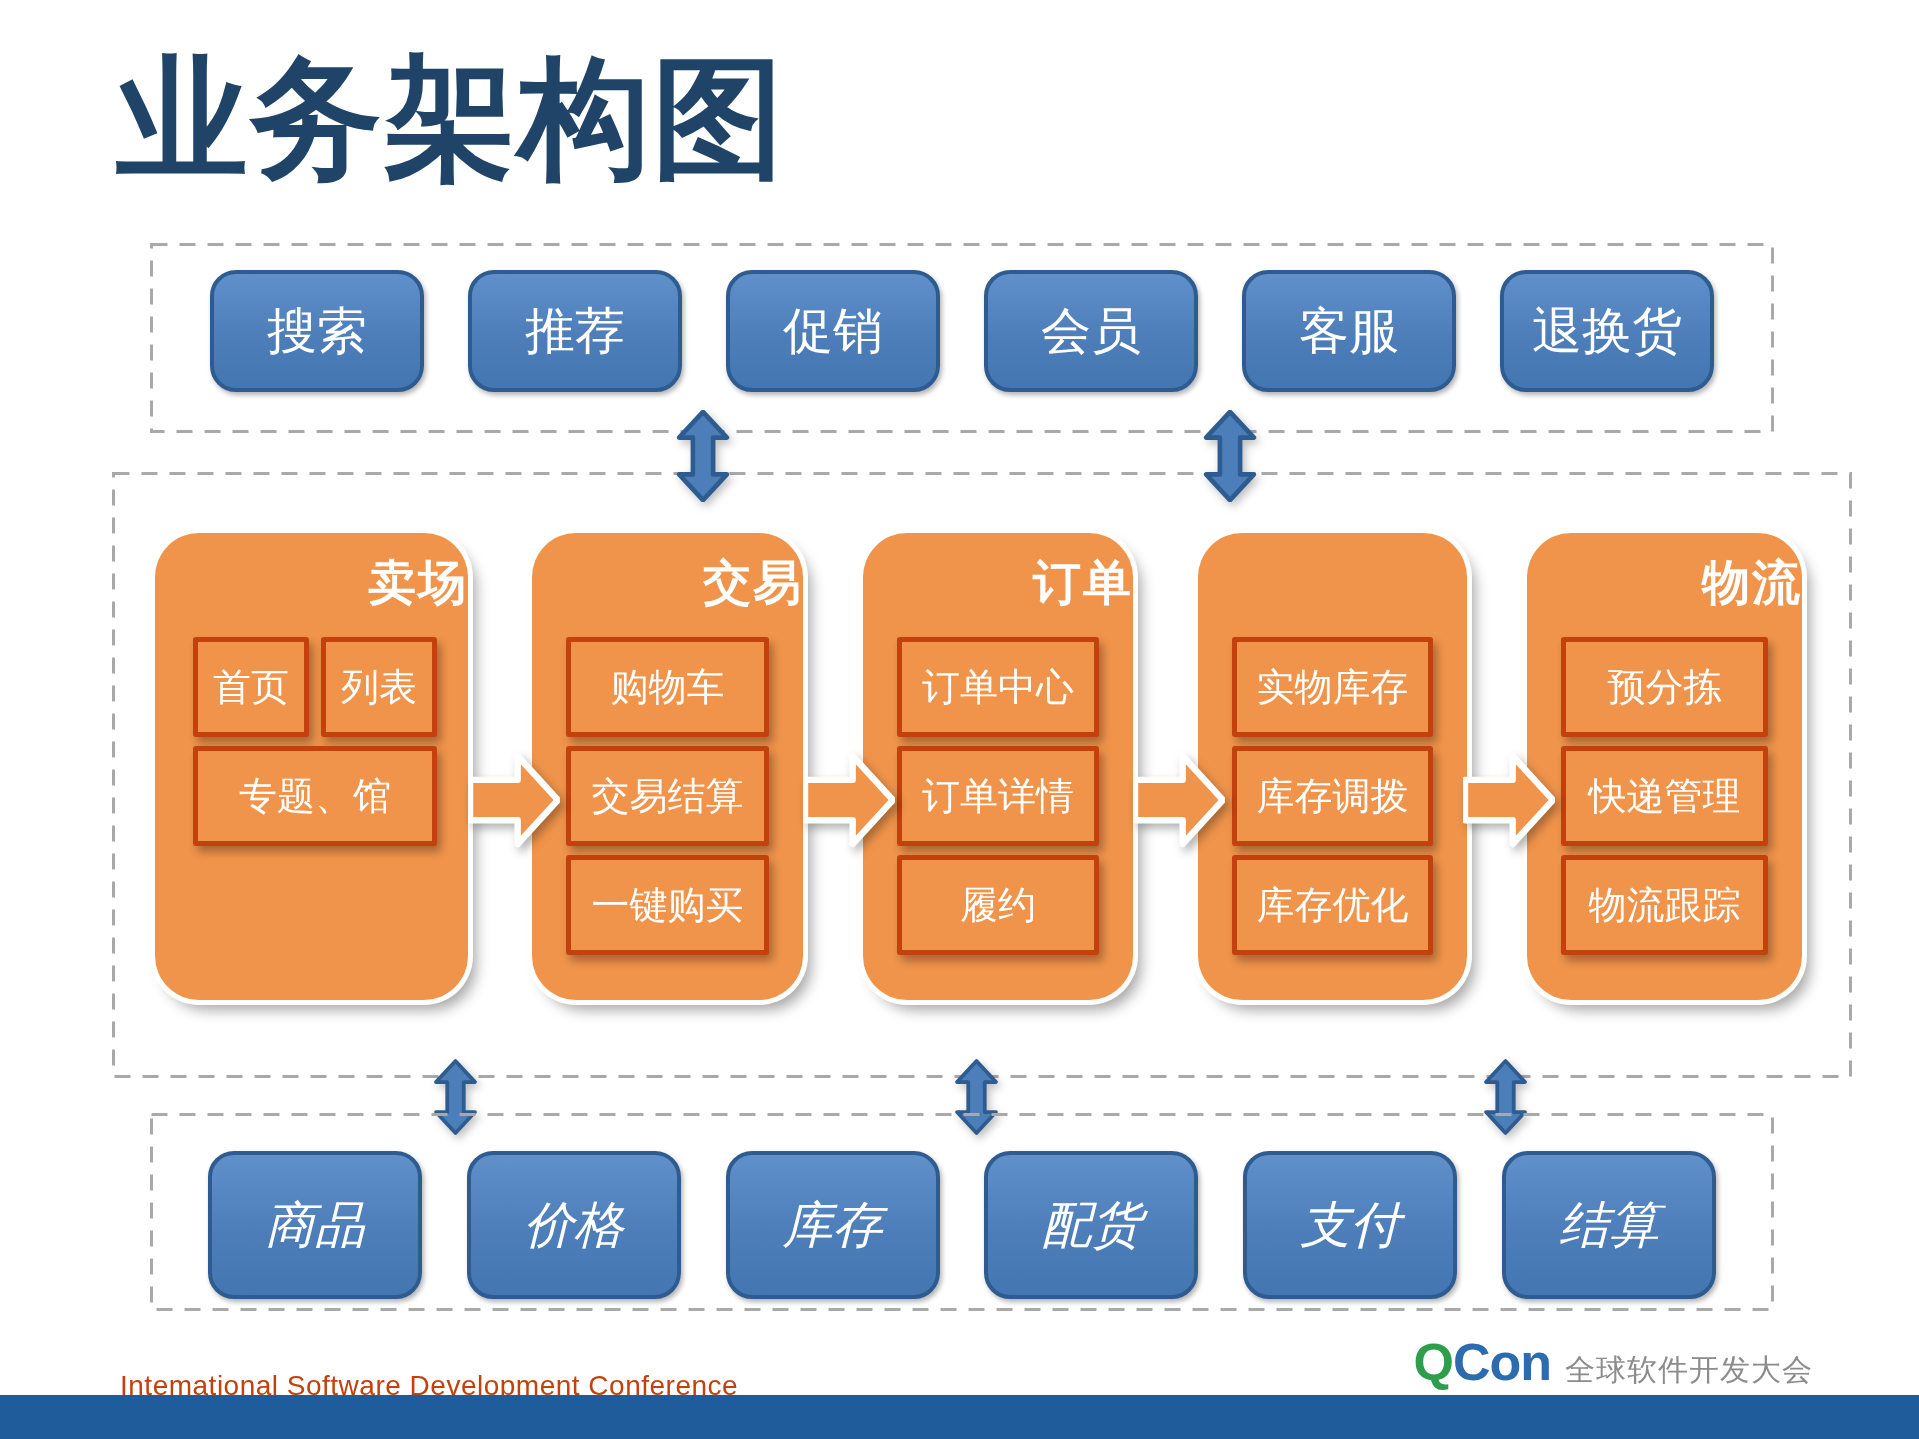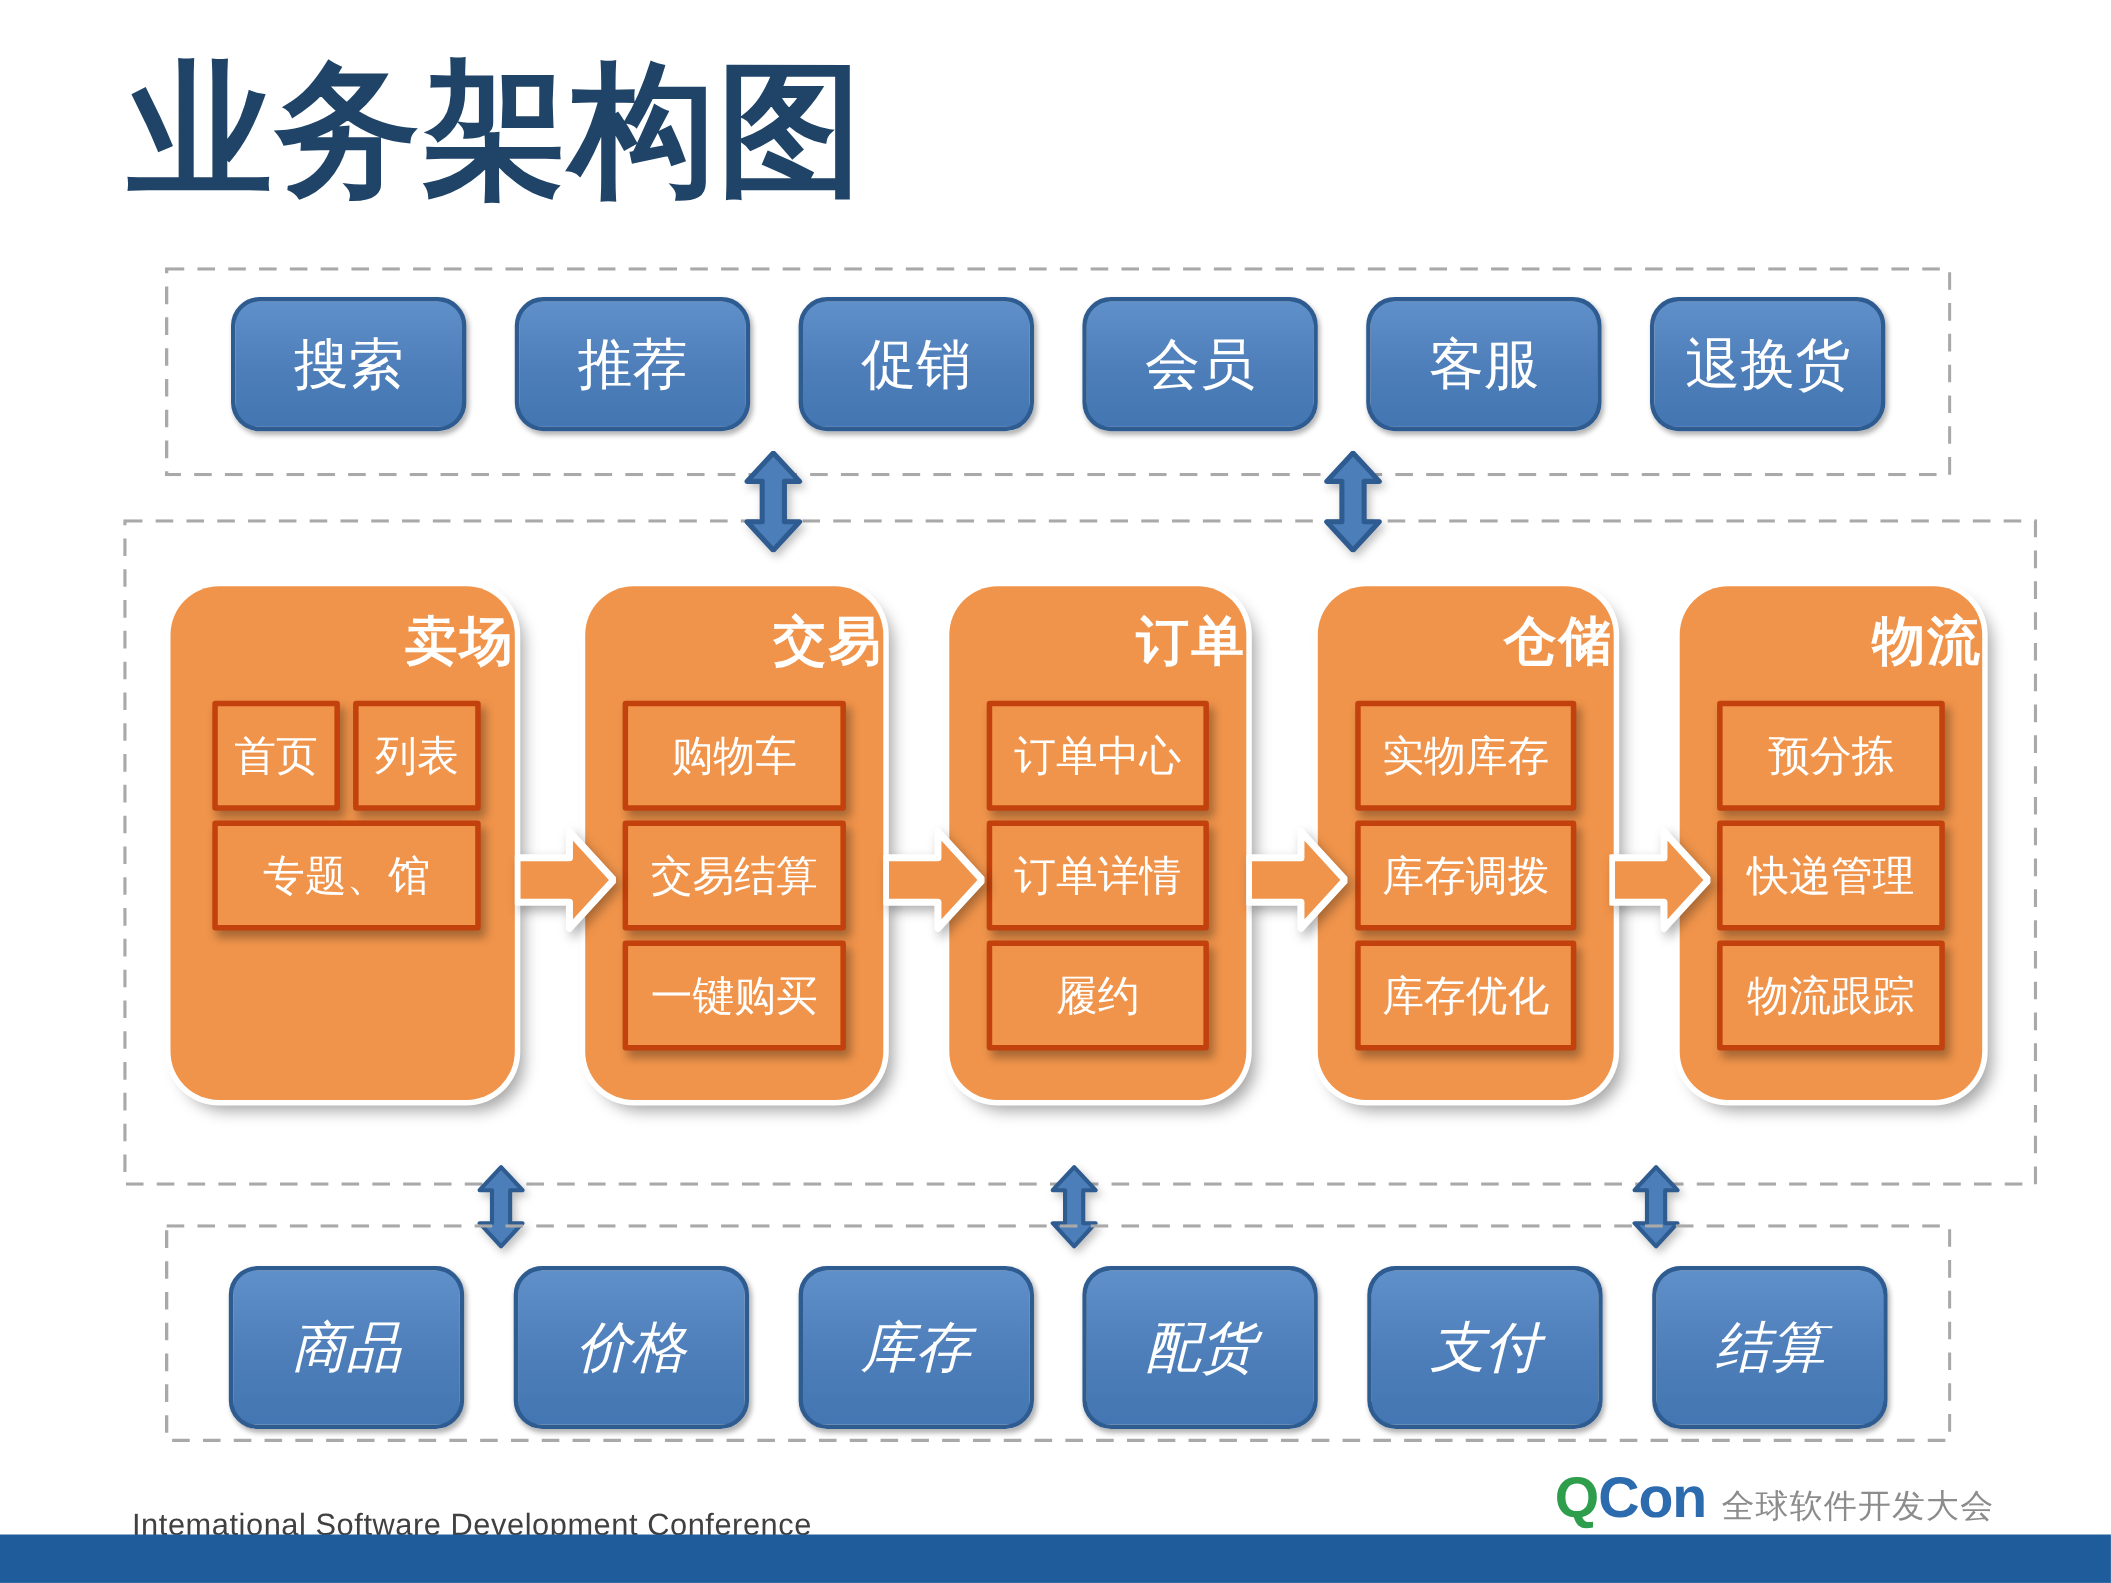--- a/index.html
+++ b/index.html
@@ -79,21 +79,21 @@
   .arrow-v { position:absolute; filter:drop-shadow(3px 4px 4px rgba(0,0,0,0.25)); }
   .av-top-1 { left:674px;  top:410px; width:58px; height:92px; }
   .av-top-2 { left:1201px; top:410px; width:58px; height:92px; }
   .av-bot-1 { left:433px;  top:1050px; width:45px; height:94px; }
   .av-bot-2 { left:954px;  top:1050px; width:45px; height:94px; }
   .av-bot-3 { left:1483px; top:1050px; width:45px; height:94px; }
 
   
   .footer-text {
     position:absolute; left:120px; top:1370px;
-    font-size:28px; color:#404040; letter-spacing:0.5px;
+    font-size:28px; color:#c2410c; letter-spacing:0.5px;
   }
   .logo {
     position:absolute; right:106px; top:1332px;
     display:flex; align-items:baseline; gap:14px; white-space:nowrap;
   }
   .logo-mark { font-size:52px; font-weight:bold; letter-spacing:-1px; }
   .logo-q   { color:#2E9E4D; }
   .logo-con { color:#2C6BAE; }
   .logo-tagline { font-size:30px; color:#8C8C8C; letter-spacing:1px; }
   .footer-bar {
@@ -151,21 +151,20 @@
   <div class="group group-3">
     <div class="group-title">订单</div>
     <div class="cells">
       <div class="cell">订单中心</div>
       <div class="cell">订单详情</div>
       <div class="cell">履约</div>
     </div>
   </div>
 
   <div class="group group-4">
-    <div class="group-title">仓储</div>
     <div class="cells">
       <div class="cell">实物库存</div>
       <div class="cell">库存调拨</div>
       <div class="cell">库存优化</div>
     </div>
   </div>
 
   <div class="group group-5">
     <div class="group-title">物流</div>
     <div class="cells">

